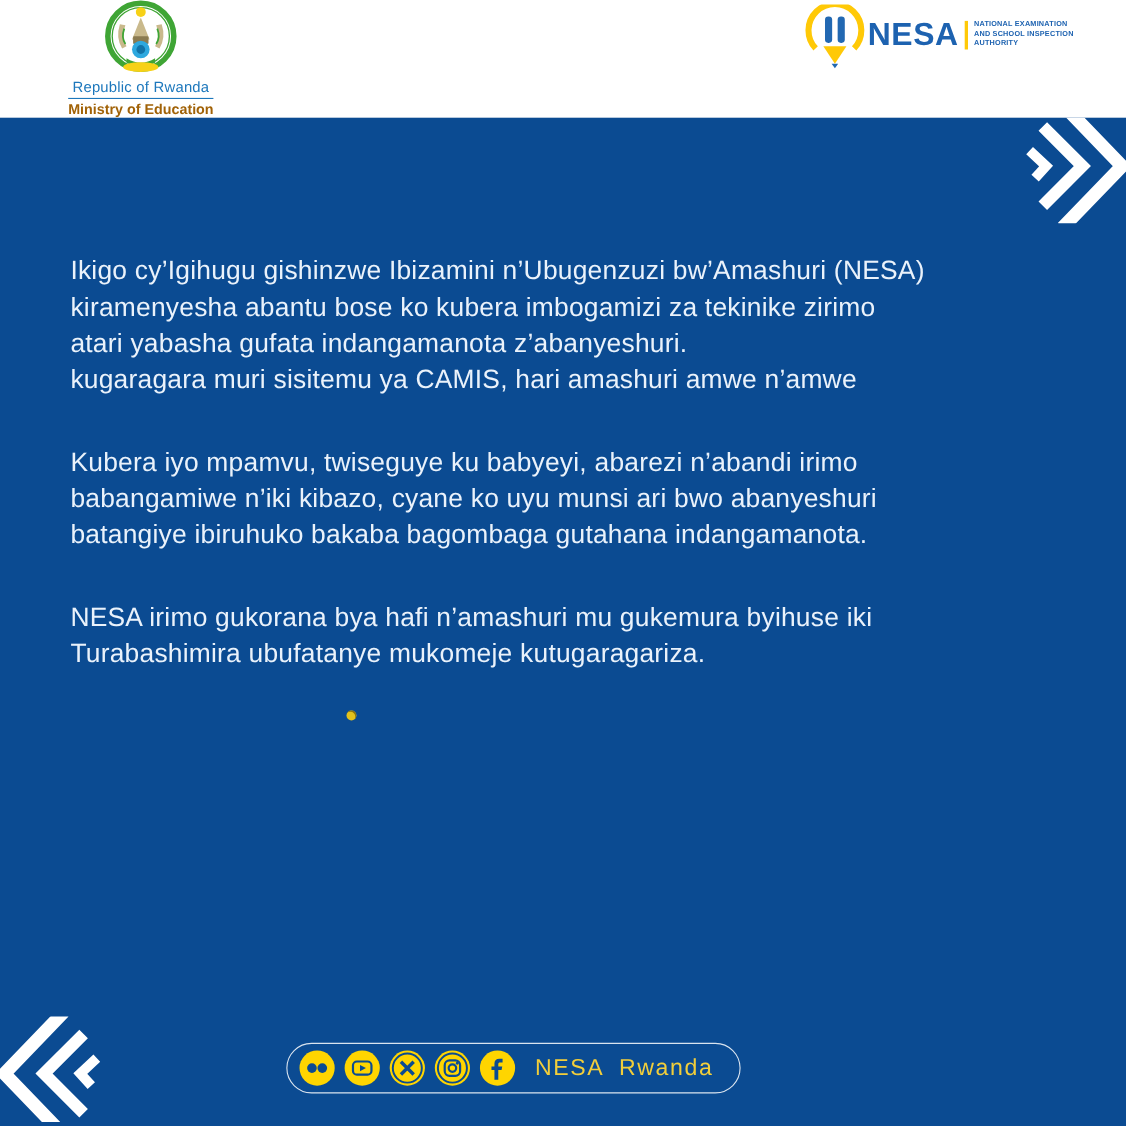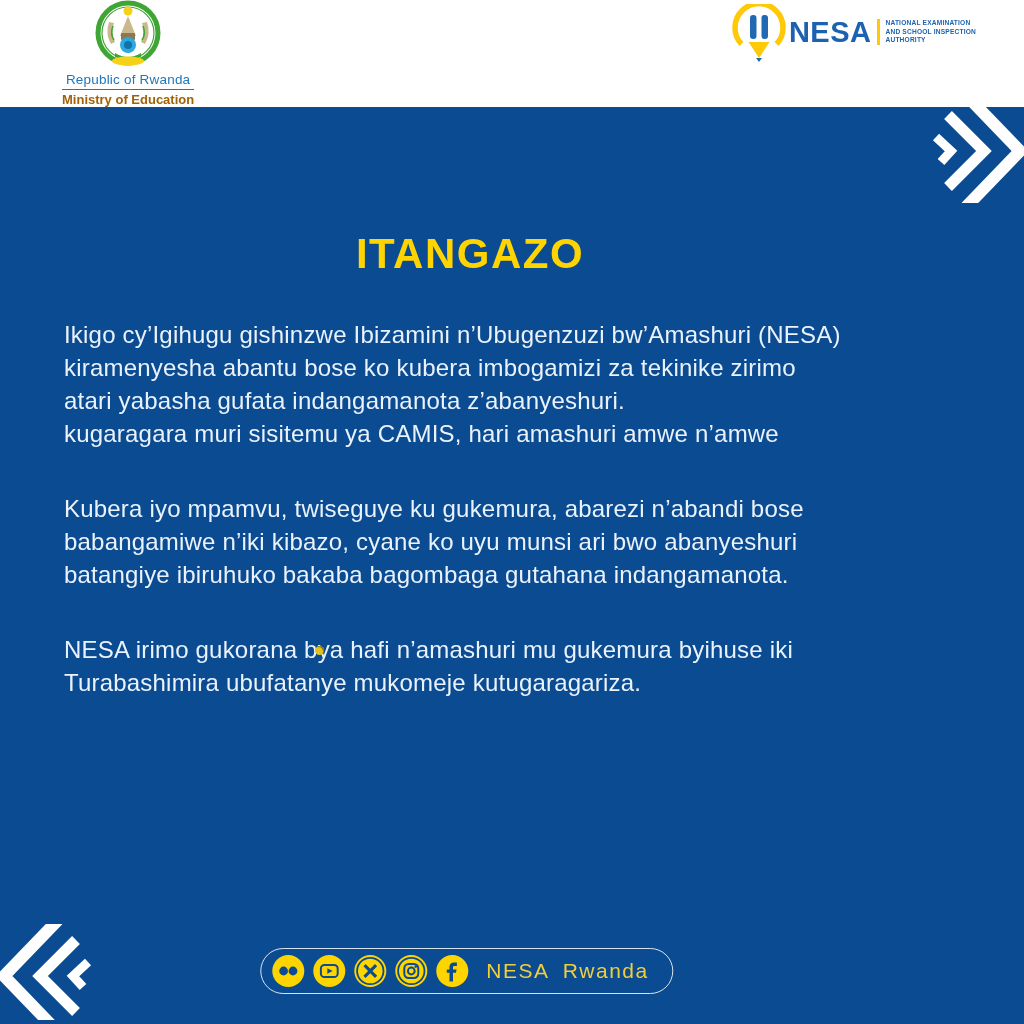--- a/index.html
+++ b/index.html
@@ -161,31 +161,30 @@
     <path d="M4 30 L19 44 L9 55" stroke="#ffffff" stroke-width="9" fill="none"></path>
   </svg>
 
   <svg class="corner-bl" width="92" height="96" viewBox="0 0 92 96">
     <path d="M58 -4 L4 52 L58 108" stroke="#ffffff" stroke-width="12" fill="none"></path>
     <path d="M76 16 L40 52 L76 88" stroke="#ffffff" stroke-width="11" fill="none"></path>
     <path d="M88 38 L73 52 L83 63" stroke="#ffffff" stroke-width="9" fill="none"></path>
   </svg>
 
   <div class="announcement">
-    <div class="title">ITANGAZO</div>
 
     <div class="para">
       <div class="line">Ikigo cy’Igihugu gishinzwe Ibizamini n’Ubugenzuzi bw’Amashuri (NESA)</div>
       <div class="line">kiramenyesha abantu bose ko kubera imbogamizi za tekinike zirimo</div>
       <div class="line">atari yabasha gufata indangamanota z’abanyeshuri.</div>
       <div class="line">kugaragara muri sisitemu ya CAMIS, hari amashuri amwe n’amwe</div>
     </div>
 
     <div class="para">
-      <div class="line">Kubera iyo mpamvu, twiseguye ku gukemura, abarezi n’abandi bose</div>
+      <div class="line">Kubera iyo mpamvu, twiseguye ku babyeyi, abarezi n’abandi irimo</div>
       <div class="line">babangamiwe n’iki kibazo, cyane ko uyu munsi ari bwo abanyeshuri</div>
       <div class="line">batangiye ibiruhuko bakaba bagombaga gutahana indangamanota.</div>
     </div>
 
     <div class="para">
       <div class="line">NESA irimo gukorana bya hafi n’amashuri mu gukemura byihuse  iki</div>
       <div class="line">Turabashimira ubufatanye  mukomeje kutugaragariza.</div>
     </div>
   </div>
 

